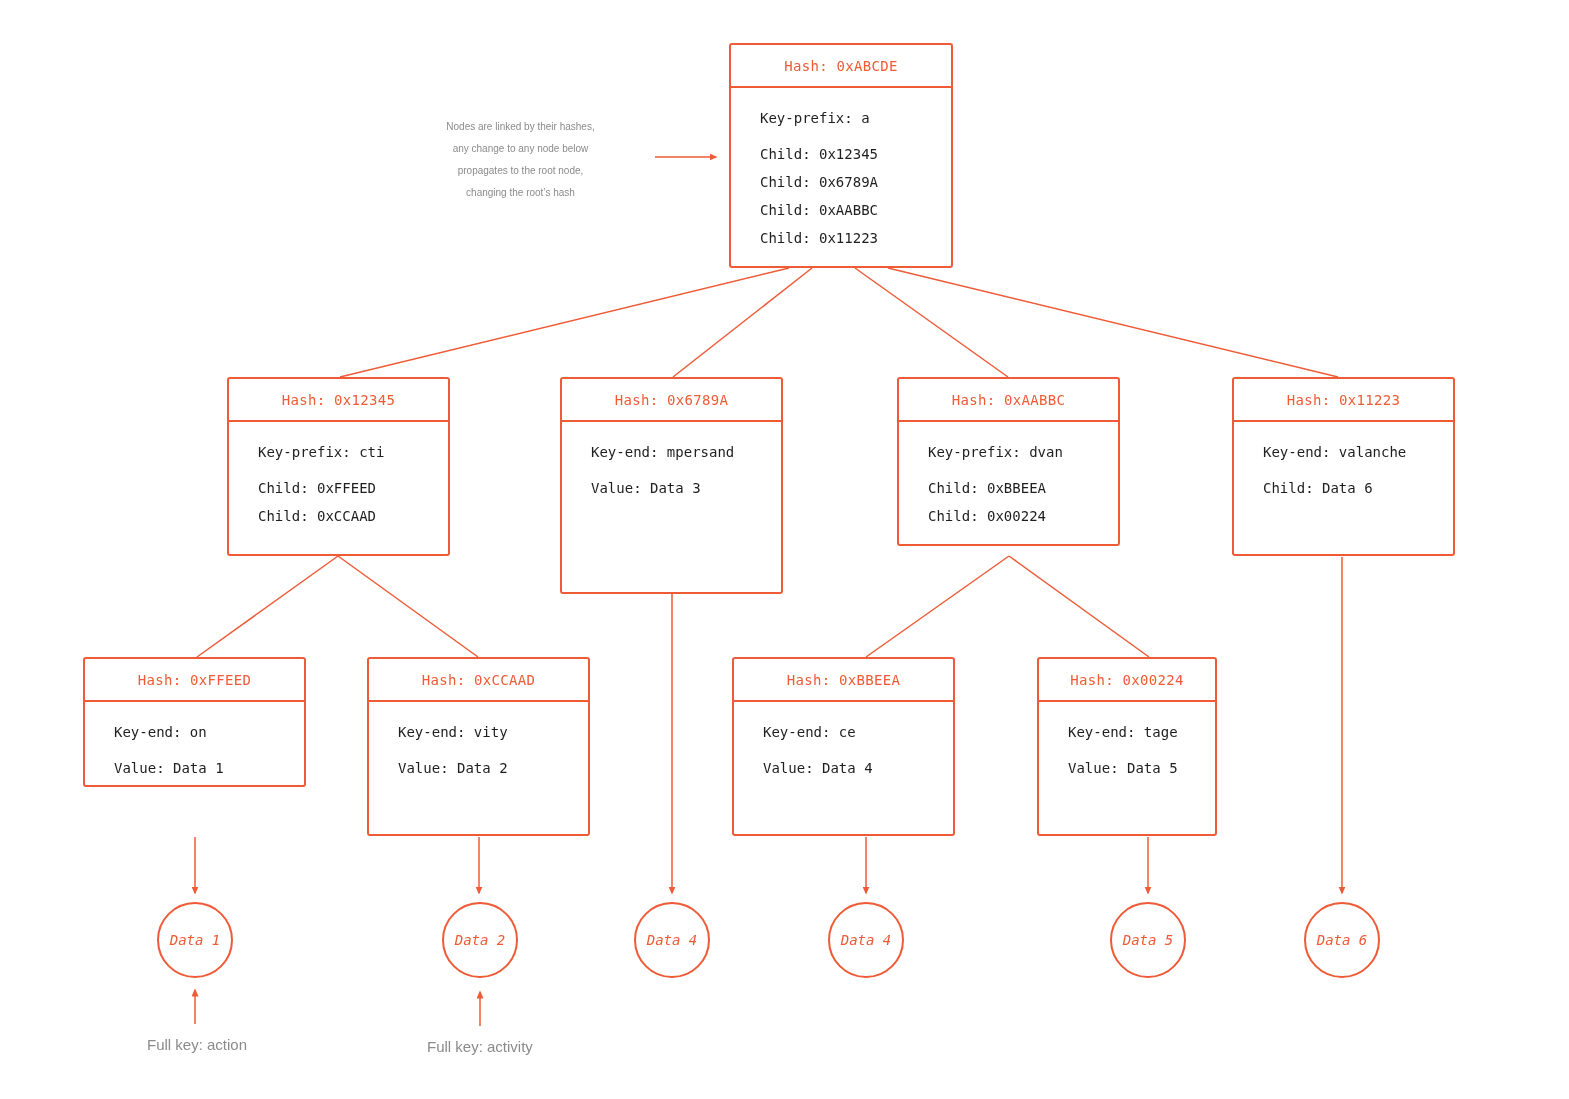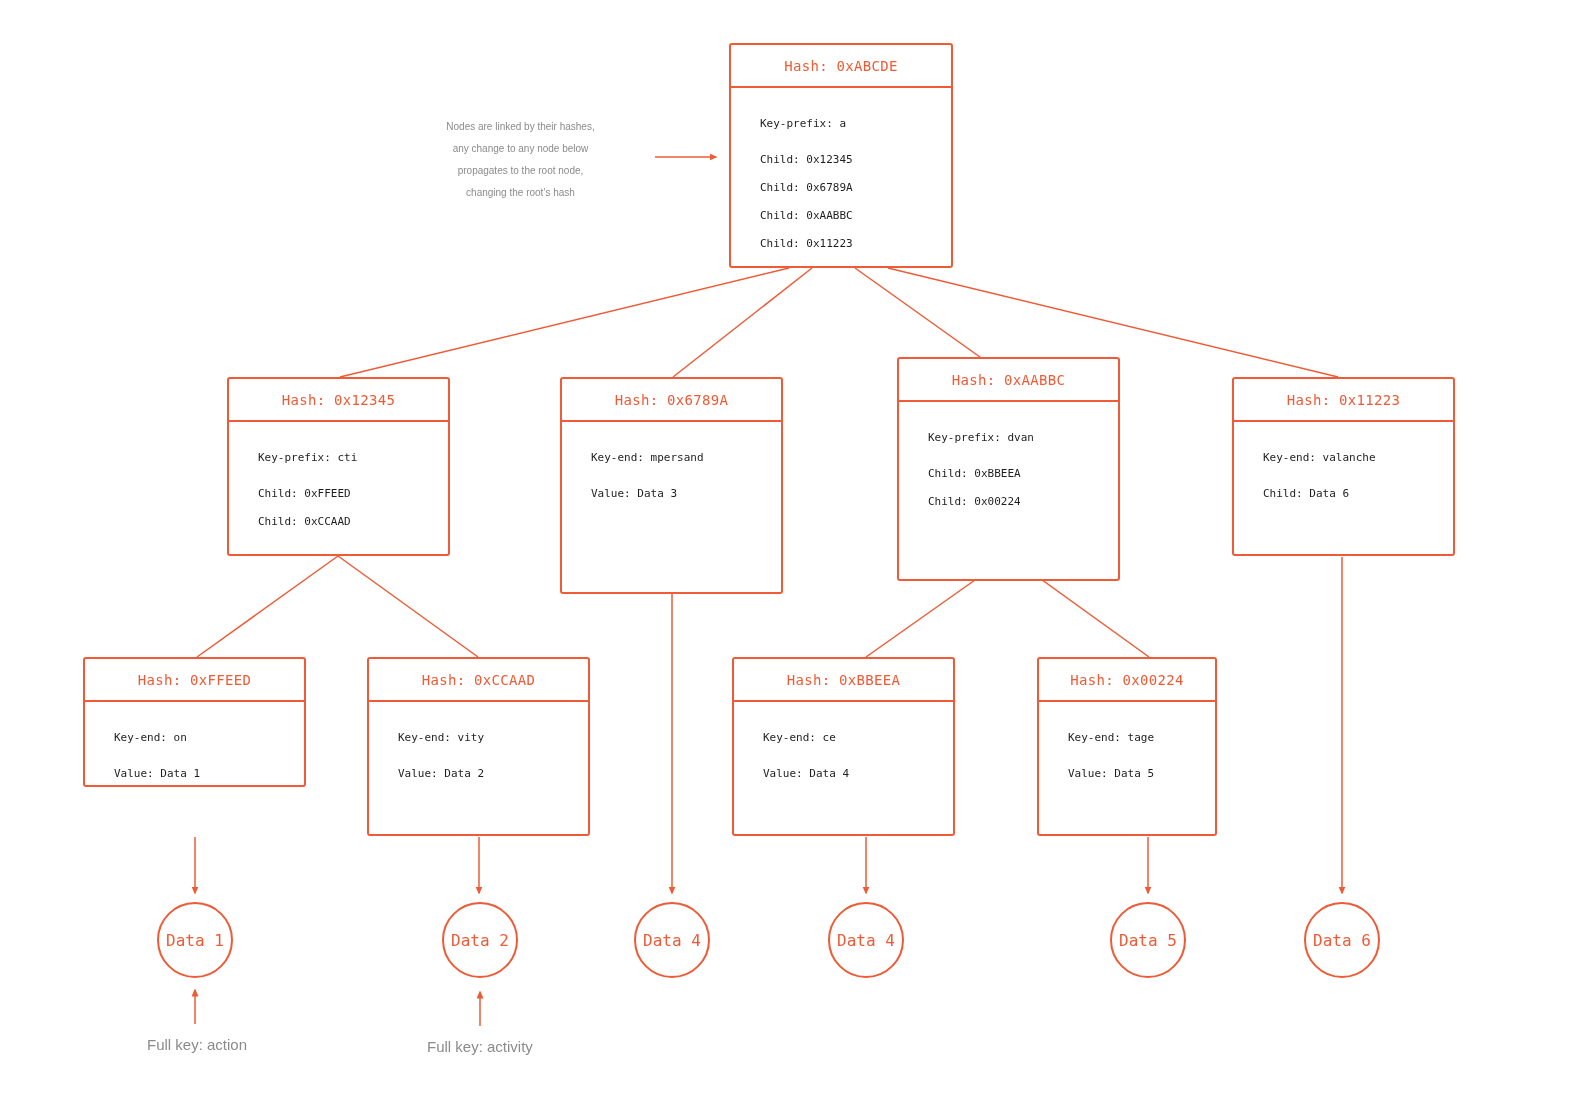--- a/index.html
+++ b/index.html
@@ -4,28 +4,28 @@
 <style>
   :root { --accent:#ee5b36; --ink:#1e1e1e; --muted:#8b8b8b; }
   * { margin:0; padding:0; box-sizing:border-box; }
   body { background:#ffffff; font-family:"Liberation Sans", sans-serif; }
   .canvas { position:relative; width:1569px; height:1099px; background:#ffffff; overflow:hidden; }
   svg.wires { position:absolute; left:0; top:0; z-index:1; }
   .node { position:absolute; z-index:2; background:#fff; border:2px solid var(--accent); border-radius:3px; }
   .node-header { height:43px; display:flex; align-items:center; justify-content:center;
                  border-bottom:2px solid var(--accent); color:var(--accent);
                  font-family:"DejaVu Sans Mono", monospace; font-size:14px; letter-spacing:0.3px; }
-  .node-body { padding:26px 8px 0 29px; color:var(--ink);
-               font-family:"DejaVu Sans Mono", monospace; font-size:11px; }
+  .node-body { padding:20px 8px 0 29px; color:var(--ink);
+               font-family:"DejaVu Sans Mono", monospace; font-size:14px; }
   .key-row { line-height:20px; margin-bottom:16px; }
   .entry { line-height:20px; margin-bottom:8px; }
   .leaf { position:absolute; z-index:2; width:76px; height:76px; border-radius:50%;
           border:2.5px solid var(--accent); background:#fff; color:var(--accent);
           display:flex; align-items:center; justify-content:center;
-          font-family:"DejaVu Sans Mono", monospace; font-size:16px; }
+          font-family:"DejaVu Sans Mono", monospace; font-size:14px;font-style:italic; }
   .annotation { position:absolute; z-index:2; left:363px; top:116px; width:315px;
                 text-align:center; color:var(--muted); font-size:10px; line-height:22px; }
   .full-key { position:absolute; z-index:2; color:var(--muted); font-size:15px; white-space:nowrap; }
 </style>
 </head>
 <body>
 
 <div class="canvas">
 
   <svg class="wires" width="1569" height="1099" viewBox="0 0 1569 1099">
@@ -88,21 +88,21 @@
   </div>
 
   <div class="node" style="left:560px;top:377px;width:223px;height:217px">
     <div class="node-header">Hash: 0x6789A</div>
     <div class="node-body">
       <div class="key-row">Key-end: mpersand</div>
       <div class="entry">Value: Data 3</div>
     </div>
   </div>
 
-  <div class="node" style="left:897px;top:357px;width:223px;height:224px">
+  <div class="node" style="left:897px;top:377px;width:223px;height:169px">
     <div class="node-header">Hash: 0xAABBC</div>
     <div class="node-body">
       <div class="key-row">Key-prefix: dvan</div>
       <div class="entry">Child: 0xBBEEA</div>
       <div class="entry">Child: 0x00224</div>
     </div>
   </div>
 
   <div class="node" style="left:1232px;top:377px;width:223px;height:179px">
     <div class="node-header">Hash: 0x11223</div>

